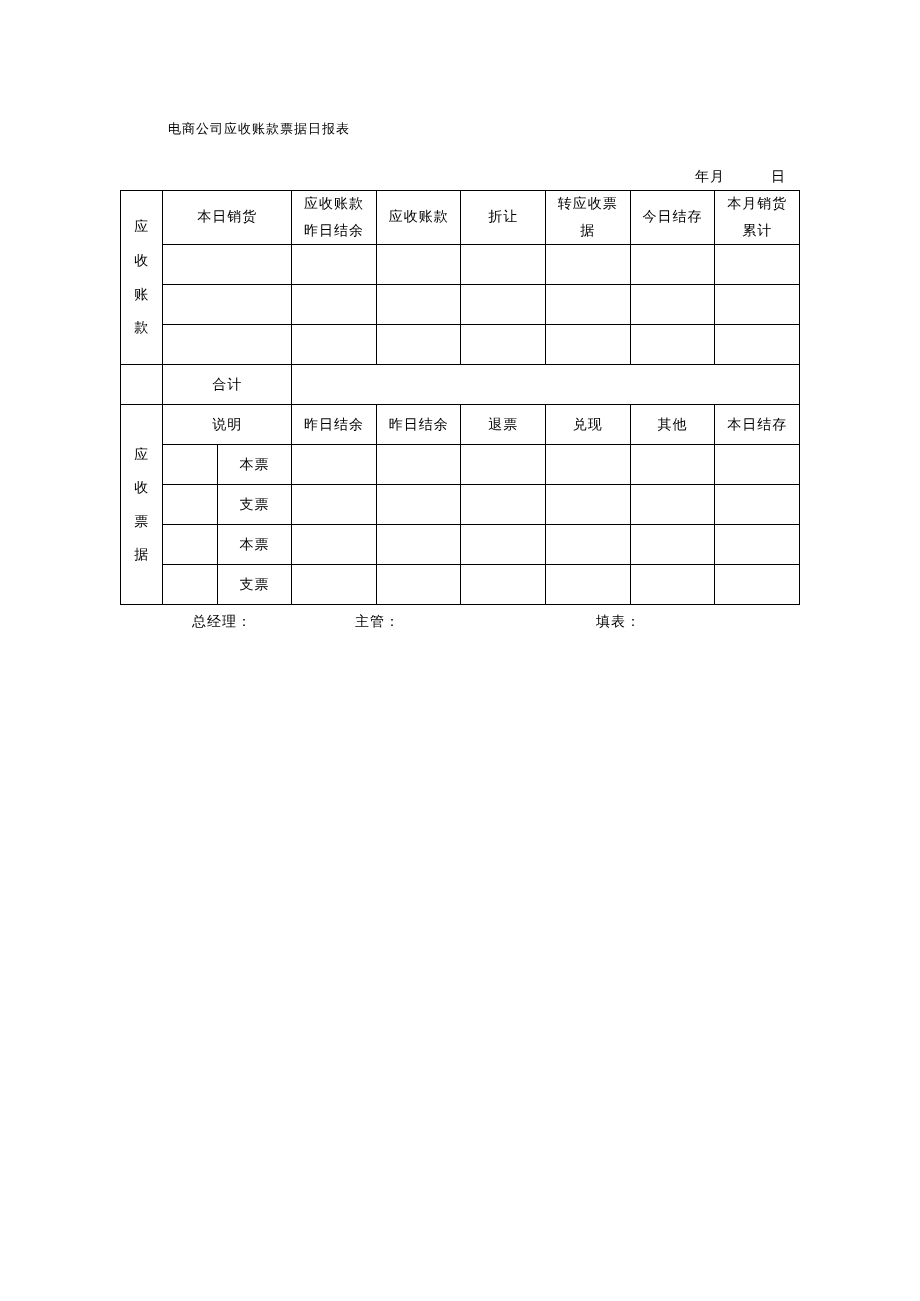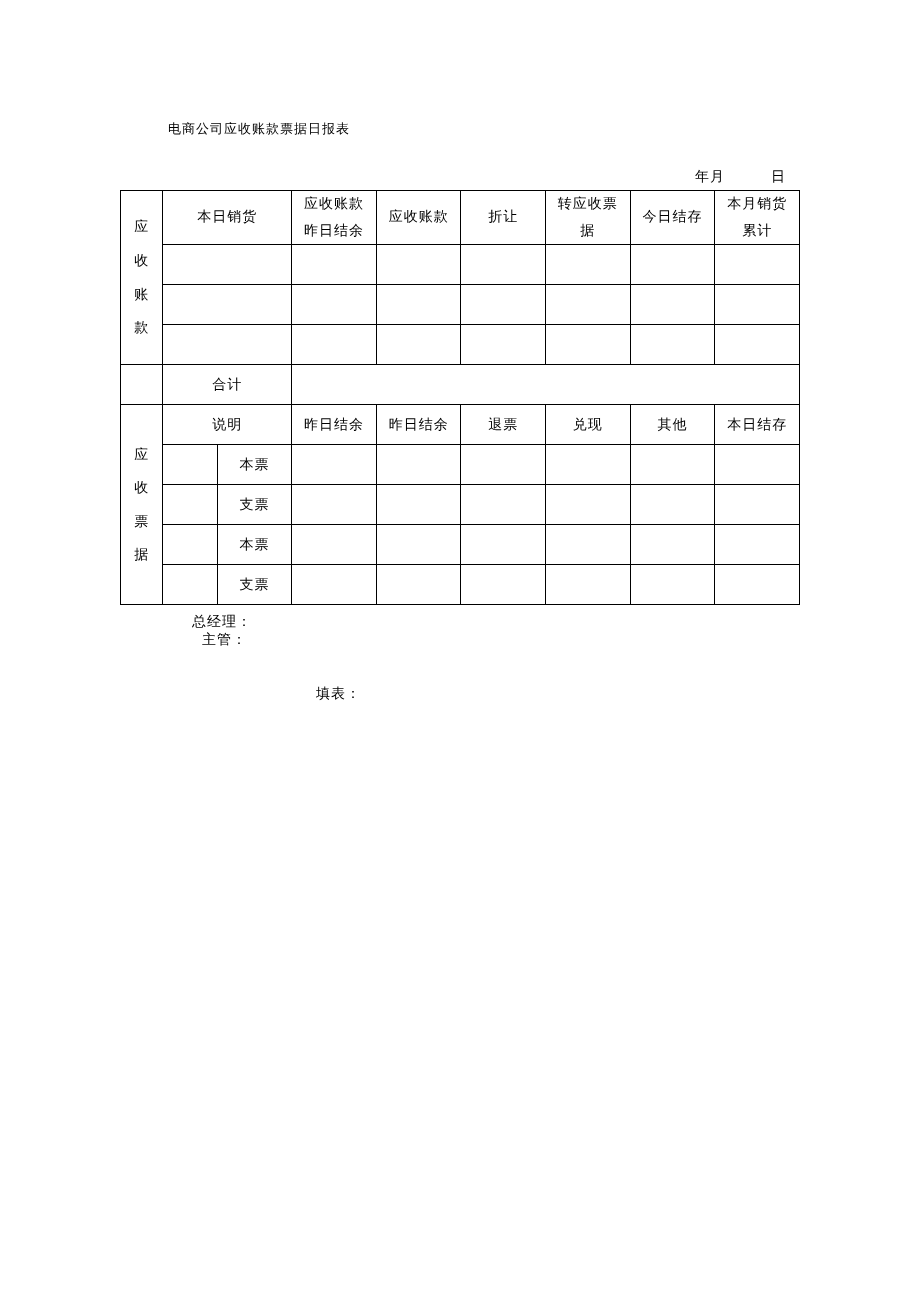--- a/index.html
+++ b/index.html
@@ -47,25 +47,24 @@
     }
     .vlabel {
       line-height: 2.4;
       padding: 6px 0;
     }
     .sig-row {
       display: flex;
       font-size: 14px;
       margin-top: 8px;
       letter-spacing: 1px;
-      flex-direction: column;
     }
     .sig-row .s1 { margin-left: 72px; }
-    .sig-row .s2 { margin-left: 82px; }
-    .sig-row .s3 { margin-left: 196px; margin-top: 36px; }
+    .sig-row .s2 { margin-left: 103px; }
+    .sig-row .s3 { margin-left: 196px; }
     
     col.c0 { width: 42px; }
     col.c1 { width: 54px; }
     col.c2 { width: 74px; }
     col.c3 { width: 84px; }
     col.c4 { width: 84px; }
     col.c5 { width: 84px; }
     col.c6 { width: 84px; }
     col.c7 { width: 84px; }
     col.c8 { width: 84px; }

